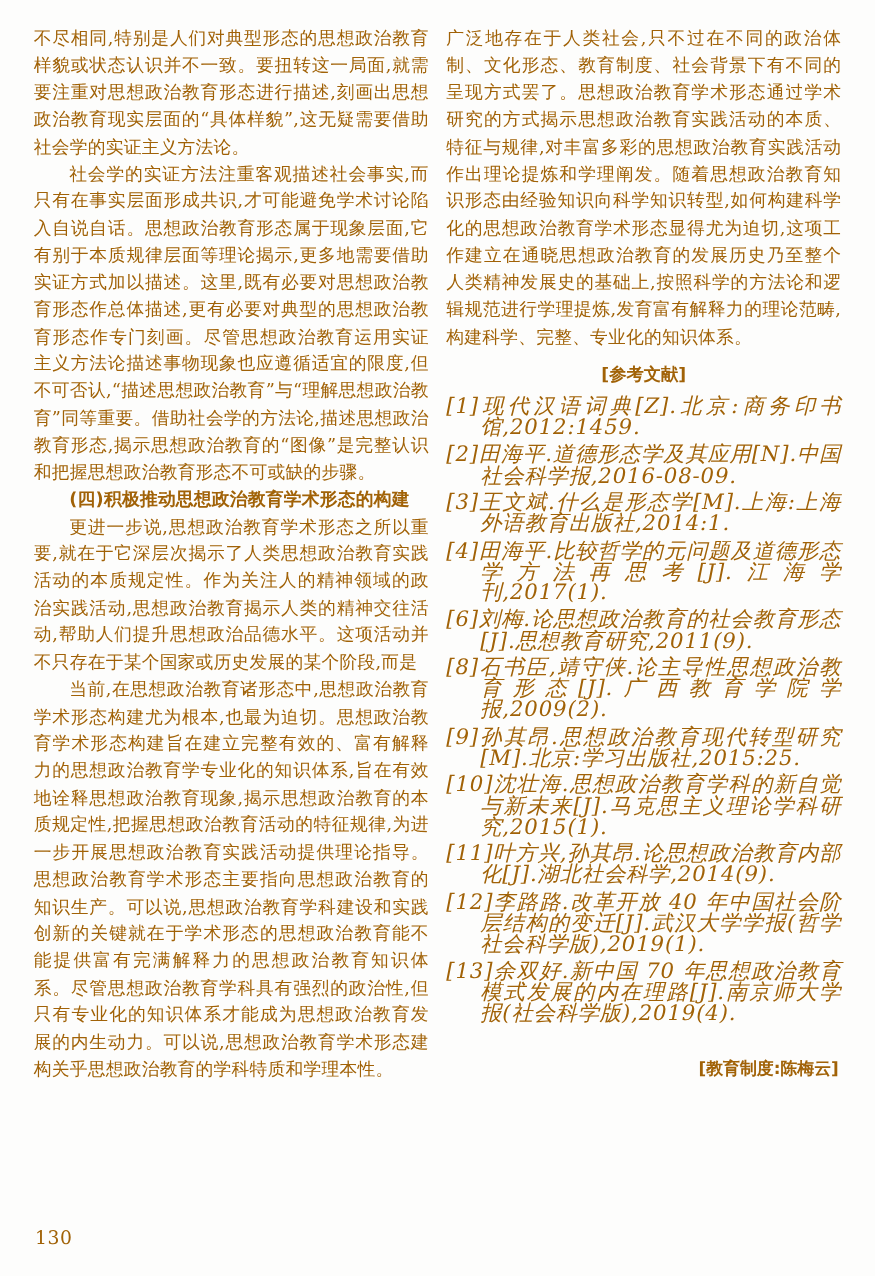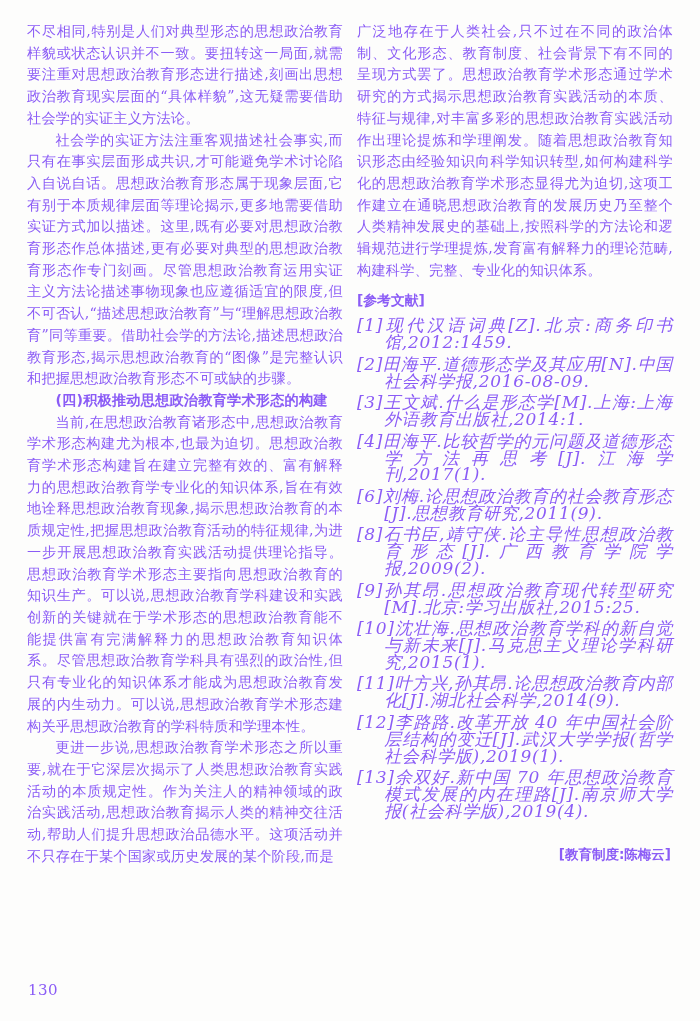--- a/index.html
+++ b/index.html
@@ -5,21 +5,21 @@
   html, body {
     margin: 0;
     padding: 0;
     background: #fdfdfc;
   }
   .page {
     position: relative;
     width: 700px;
     height: 1021px;
     background: #fdfdfc;
-    color: #8b5cf6;
+    color: #a16207;
     font-family: "DejaVu Serif", "Liberation Serif", serif;
     overflow: hidden;
     box-sizing: border-box;
   }
   .columns {
     display: flex;
     gap: 14px;
     padding: 21px 27px 0 27px;
   }
   .col {
@@ -39,21 +39,21 @@
     font-size: 14.2px;
     line-height: 21.7px;
     text-indent: 2em;
     font-weight: bold;
     font-family: "DejaVu Sans", "Liberation Sans", sans-serif;
     text-align: justify;
     letter-spacing: 0.2px;
   }
   .ref-heading {
     margin: 10px 0 8px 0;
-    text-align: left;
+    text-align: center;
     font-size: 13.8px;
     line-height: 18px;
     font-weight: bold;
     font-family: "DejaVu Sans", "Liberation Sans", sans-serif;
   }
   .refs {
     font-size: 17px;
     line-height: 16.9px;
     font-style: italic;
     letter-spacing: 0.04em;
@@ -83,22 +83,22 @@
 </head>
 <body>
 
 <div class="page">
   <div class="columns">
 
     <div class="col">
       <p class="body-para">不尽相同,特别是人们对典型形态的思想政治教育样貌或状态认识并不一致。要扭转这一局面,就需要注重对思想政治教育形态进行描述,刻画出思想政治教育现实层面的“具体样貌”,这无疑需要借助社会学的实证主义方法论。</p>
       <p class="body-para indent">社会学的实证方法注重客观描述社会事实,而只有在事实层面形成共识,才可能避免学术讨论陷入自说自话。思想政治教育形态属于现象层面,它有别于本质规律层面等理论揭示,更多地需要借助实证方式加以描述。这里,既有必要对思想政治教育形态作总体描述,更有必要对典型的思想政治教育形态作专门刻画。尽管思想政治教育运用实证主义方法论描述事物现象也应遵循适宜的限度,但不可否认,“描述思想政治教育”与“理解思想政治教育”同等重要。借助社会学的方法论,描述思想政治教育形态,揭示思想政治教育的“图像”是完整认识和把握思想政治教育形态不可或缺的步骤。</p>
       <h3 class="section-heading">(四)积极推动思想政治教育学术形态的构建</h3>
+      <p class="body-para indent">更进一步说,思想政治教育学术形态之所以重要,就在于它深层次揭示了人类思想政治教育实践活动的本质规定性。作为关注人的精神领域的政治实践活动,思想政治教育揭示人类的精神交往活动,帮助人们提升思想政治品德水平。这项活动并不只存在于某个国家或历史发展的某个阶段,而是</p>
       <p class="body-para indent">当前,在思想政治教育诸形态中,思想政治教育学术形态构建尤为根本,也最为迫切。思想政治教育学术形态构建旨在建立完整有效的、富有解释力的思想政治教育学专业化的知识体系,旨在有效地诠释思想政治教育现象,揭示思想政治教育的本质规定性,把握思想政治教育活动的特征规律,为进一步开展思想政治教育实践活动提供理论指导。思想政治教育学术形态主要指向思想政治教育的知识生产。可以说,思想政治教育学科建设和实践创新的关键就在于学术形态的思想政治教育能不能提供富有完满解释力的思想政治教育知识体系。尽管思想政治教育学科具有强烈的政治性,但只有专业化的知识体系才能成为思想政治教育发展的内生动力。可以说,思想政治教育学术形态建构关乎思想政治教育的学科特质和学理本性。</p>
-      <p class="body-para indent">更进一步说,思想政治教育学术形态之所以重要,就在于它深层次揭示了人类思想政治教育实践活动的本质规定性。作为关注人的精神领域的政治实践活动,思想政治教育揭示人类的精神交往活动,帮助人们提升思想政治品德水平。这项活动并不只存在于某个国家或历史发展的某个阶段,而是</p>
     </div>
 
     <div class="col">
       <p class="body-para">广泛地存在于人类社会,只不过在不同的政治体制、文化形态、教育制度、社会背景下有不同的呈现方式罢了。思想政治教育学术形态通过学术研究的方式揭示思想政治教育实践活动的本质、特征与规律,对丰富多彩的思想政治教育实践活动作出理论提炼和学理阐发。随着思想政治教育知识形态由经验知识向科学知识转型,如何构建科学化的思想政治教育学术形态显得尤为迫切,这项工作建立在通晓思想政治教育的发展历史乃至整个人类精神发展史的基础上,按照科学的方法论和逻辑规范进行学理提炼,发育富有解释力的理论范畴,构建科学、完整、专业化的知识体系。</p>
       <h4 class="ref-heading">[参考文献]</h4>
       <div class="refs">
           <div class="ref-item">[1]现代汉语词典[Z].北京:商务印书馆,2012:1459.</div>
           <div class="ref-item">[2]田海平.道德形态学及其应用[N].中国社会科学报,2016-08-09.</div>
           <div class="ref-item">[3]王文斌.什么是形态学[M].上海:上海外语教育出版社,2014:1.</div>
           <div class="ref-item">[4]田海平.比较哲学的元问题及道德形态学方法再思考[J].江海学刊,2017(1).</div>

